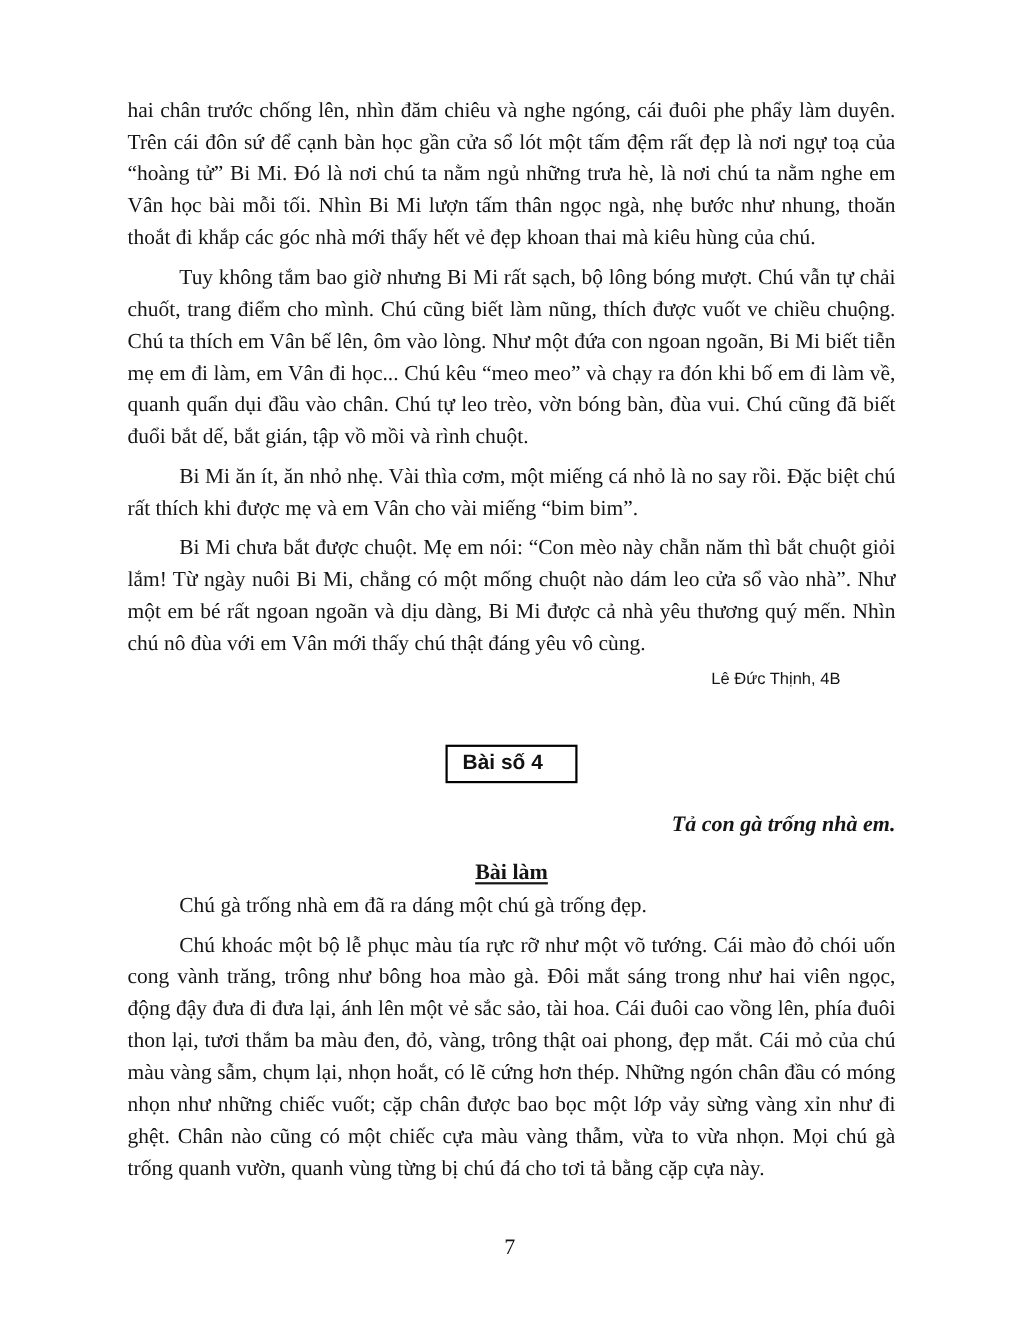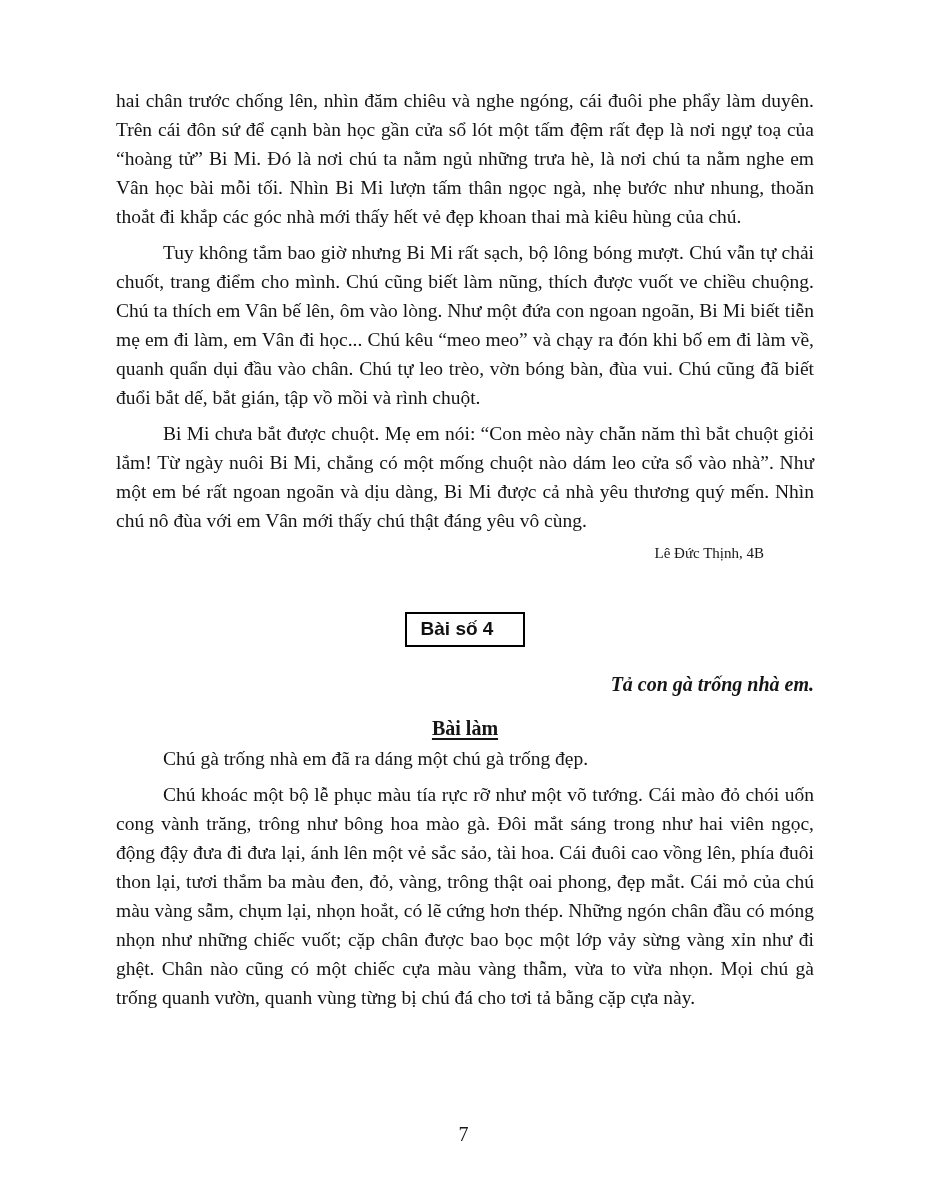--- a/index.html
+++ b/index.html
@@ -31,21 +31,21 @@
     margin: 0 0 7px 0;
     text-indent: 47px;
   }
   .par.first {
     text-indent: 0;
   }
   .attribution {
     margin-top: 3px;
     text-align: right;
     padding-right: 50px;
-    font-family: Liberation Serif, serif;
+    font-family: Liberation Sans, sans-serif;
   }
   .author {
     font-size: 15px;
     line-height: 22px;
   }
   .school {
     font-size: 15.5px;
     line-height: 24px;
     font-style: italic;
   }
@@ -95,20 +95,21 @@
 </head>
 <body>
 
 <div class="page">
   <div class="content">
 
     <p class="par first">hai chân trước chống lên, nhìn đăm chiêu và nghe ngóng, cái đuôi phe phẩy làm duyên. Trên cái đôn sứ để cạnh bàn học gần cửa sổ lót một tấm đệm rất đẹp là nơi ngự toạ của “hoàng tử” Bi Mi. Đó là nơi chú ta nằm ngủ những trưa hè, là nơi chú ta nằm nghe em Vân học bài mỗi tối. Nhìn Bi Mi lượn tấm thân ngọc ngà, nhẹ bước như nhung, thoăn thoắt đi khắp các góc nhà mới thấy hết vẻ đẹp khoan thai mà kiêu hùng của chú.</p>
 
     <p class="par">Tuy không tắm bao giờ nhưng Bi Mi rất sạch, bộ lông bóng mượt. Chú vẫn tự chải chuốt, trang điểm cho mình. Chú cũng biết làm nũng, thích được vuốt ve chiều chuộng. Chú ta thích em Vân bế lên, ôm vào lòng. Như một đứa con ngoan ngoãn, Bi Mi biết tiễn mẹ em đi làm, em Vân đi học... Chú kêu “meo meo” và chạy ra đón khi bố em đi làm về, quanh quẩn dụi đầu vào chân. Chú tự leo trèo, vờn bóng bàn, đùa vui. Chú cũng đã biết đuổi bắt dế, bắt gián, tập vồ mồi và rình chuột.</p>
 
+    <p class="par">Bi Mi ăn ít, ăn nhỏ nhẹ. Vài thìa cơm, một miếng cá nhỏ là no say rồi. Đặc biệt chú rất thích khi được mẹ và em Vân cho vài miếng “bim bim”.</p>
 
     <p class="par">Bi Mi chưa bắt được chuột. Mẹ em nói: “Con mèo này chẵn năm thì bắt chuột giỏi lắm! Từ ngày nuôi Bi Mi, chẳng có một mống chuột nào dám leo cửa sổ vào nhà”. Như một em bé rất ngoan ngoãn và dịu dàng, Bi Mi được cả nhà yêu thương quý mến. Nhìn chú nô đùa với em Vân mới thấy chú thật đáng yêu vô cùng.</p>
 
     <div class="attribution">
       <div class="author">Lê Đức Thịnh, 4B</div>
     </div>
 
     <div class="lesson-box-wrap">
       <div class="lesson-box">Bài số 4</div>
     </div>

